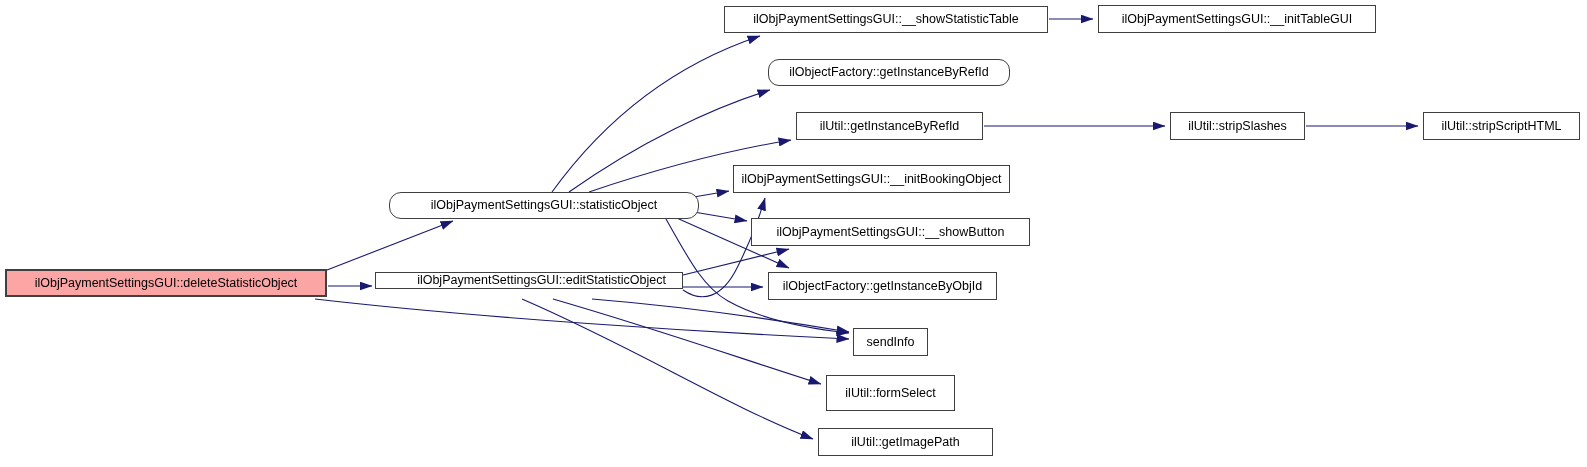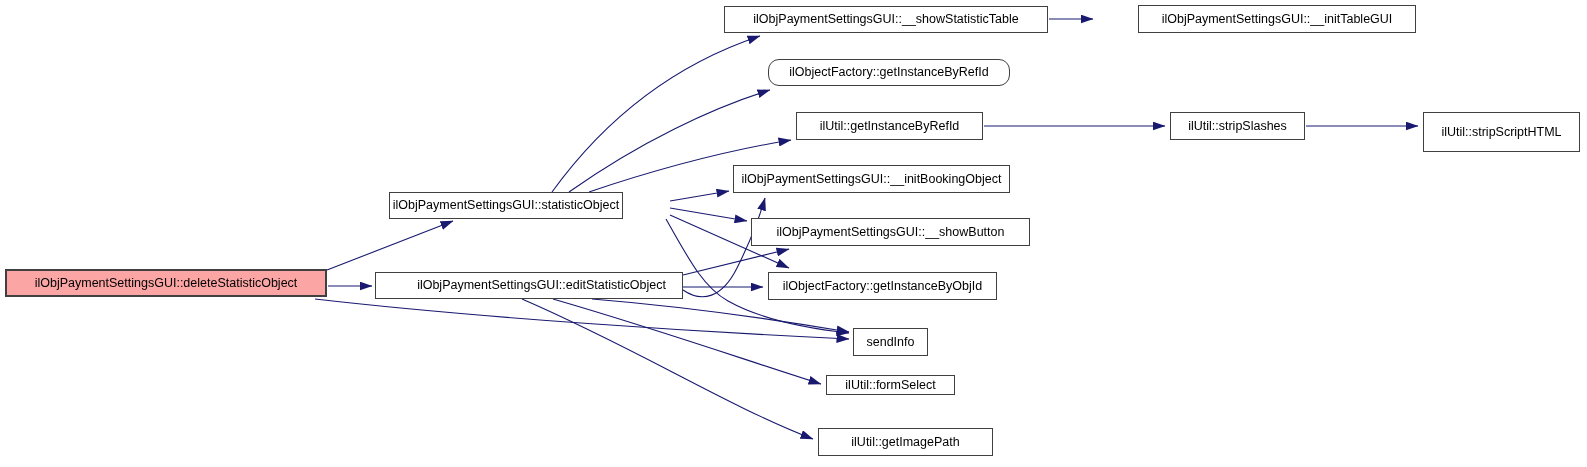--- a/index.html
+++ b/index.html
@@ -77,56 +77,56 @@
         <path d="M522,299 C640,350 725,405 813,439" class="edge" marker-end="url(#arrowhead)"></path>
         <path d="M1049,19 L1093,19" class="edge" marker-end="url(#arrowhead)"></path>
         <path d="M984,126 L1165,126" class="edge" marker-end="url(#arrowhead)"></path>
         <path d="M1306,126 L1418,126" class="edge" marker-end="url(#arrowhead)"></path>
       </g>
   </svg>
   <div id="node-layer">
       <div class="node highlight" style="left: 5px; top: 269px; width: 322px; height: 28px;">
         <span>ilObjPaymentSettingsGUI::deleteStatisticObject</span>
       </div>
-      <div class="node" style="left: 389px; top: 192px; width: 234px; height: 27px;">
+      <div class="node" style="left: 389px; top: 192px; width: 310px; height: 27px; border-radius: 12px;">
         <span>ilObjPaymentSettingsGUI::statisticObject</span>
       </div>
-      <div class="node" style="left: 375px; top: 272px; width: 308px; height: 27px; padding-left: 25px;">
+      <div class="node" style="left: 375px; top: 272px; width: 308px; height: 17px; padding-left: 25px;">
         <span>ilObjPaymentSettingsGUI::editStatisticObject</span>
       </div>
       <div class="node" style="left: 724px; top: 6px; width: 324px; height: 27px;">
         <span>ilObjPaymentSettingsGUI::__showStatisticTable</span>
       </div>
-      <div class="node" style="left: 1098px; top: 5px; width: 278px; height: 28px; margin-left: 40px;">
+      <div class="node" style="left: 1098px; top: 5px; width: 278px; height: 28px;">
         <span>ilObjPaymentSettingsGUI::__initTableGUI</span>
       </div>
       <div class="node" style="left: 768px; top: 59px; width: 242px; height: 27px; border-radius: 11px;">
         <span>ilObjectFactory::getInstanceByRefId</span>
       </div>
       <div class="node" style="left: 796px; top: 112px; width: 187px; height: 28px;">
         <span>ilUtil::getInstanceByRefId</span>
       </div>
       <div class="node" style="left: 1170px; top: 112px; width: 135px; height: 28px;">
         <span>ilUtil::stripSlashes</span>
       </div>
-      <div class="node" style="left: 1423px; top: 112px; width: 157px; height: 40px;">
+      <div class="node" style="left: 1423px; top: 112px; width: 157px; height: 28px;">
         <span>ilUtil::stripScriptHTML</span>
       </div>
       <div class="node" style="left: 733px; top: 165px; width: 277px; height: 28px;">
         <span>ilObjPaymentSettingsGUI::__initBookingObject</span>
       </div>
       <div class="node" style="left: 751px; top: 218px; width: 279px; height: 28px;">
         <span>ilObjPaymentSettingsGUI::__showButton</span>
       </div>
       <div class="node" style="left: 768px; top: 272px; width: 229px; height: 28px;">
         <span>ilObjectFactory::getInstanceByObjId</span>
       </div>
       <div class="node" style="left: 853px; top: 306px; width: 75px; height: 28px; margin-top: 22px;">
         <span>sendInfo</span>
       </div>
-      <div class="node" style="left: 826px; top: 375px; width: 129px; height: 20px;">
+      <div class="node" style="left: 826px; top: 375px; width: 129px; height: 36px;">
         <span>ilUtil::formSelect</span>
       </div>
       <div class="node" style="left: 818px; top: 428px; width: 175px; height: 28px;">
         <span>ilUtil::getImagePath</span>
       </div>
     </div>
 </div>
 
 </body></html>

